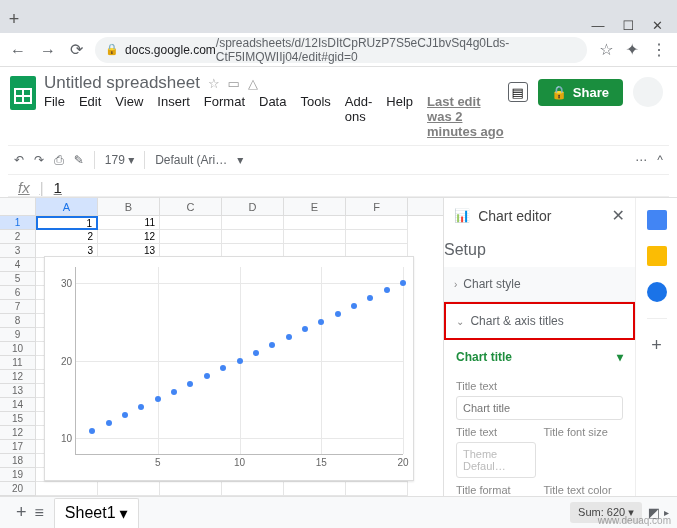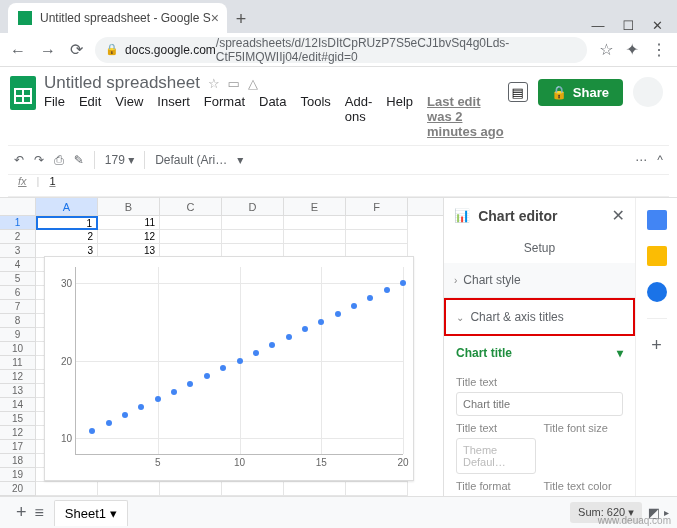--- a/index.html
+++ b/index.html
@@ -31,21 +31,21 @@
 .menus { display: flex; gap: 14px; font-size: 13px; color: #202124; margin-top: 1px; }
 .last-edit { color: #808080; text-decoration: underline; font-size: 13px; font-weight: bold; }
 .header-right { margin-left: auto; display: flex; align-items: center; gap: 10px; padding-top: 4px; }
 .comment-icon { width: 20px; height: 20px; border: 1.5px solid #5f6368; border-radius: 3px; position: relative; display: flex; align-items: center; justify-content: center; }
 .share-btn { background: #1a8e3e; color: #fff; padding: 6px 14px; border-radius: 4px; font-weight: bold; font-size: 13px; display: flex; align-items: center; gap: 5px; cursor: pointer; }
 .avatar { width: 30px; height: 30px; border-radius: 50%; background: #f1f3f4; }
 
 .toolbar { height: 30px; border-top: 1px solid #eee; border-bottom: 1px solid #eee; margin: 6px 8px 0; display: flex; align-items: center; padding: 0 6px; gap: 10px; color: #5f6368; font-size: 12px; }
 .tb-sep { width: 1px; height: 18px; background: #ddd; }
 
-.fx-row { display: flex; align-items: flex-start; height: 22px; margin: 0 8px; border-bottom: 1px solid #eee; font-size: 11px; color: #888; text-decoration: underline; }
+.fx-row { display: flex; align-items: flex-end; height: 22px; margin: 0 8px; border-bottom: 1px solid #eee; font-size: 15px; color: #888; text-decoration: underline; }
 .fx-label { font-style: italic; padding: 0 10px; }
 .fx-val { color: #222; margin-left: 10px; }
 
 .main { display: flex; height: 372px; border-top: 1px solid #e0e0e0; }
 .sheet-area { flex: 1; position: relative; overflow: hidden; }
 
 .col-headers { display: flex; position: absolute; top: 0; left: 0; right: 0; height: 18px; background: #f8f9fa; border-bottom: 1px solid #ddd; }
 .corner { width: 36px; border-right: 1px solid #ddd; }
 .col-h { width: 62px; border-right: 1px solid #ddd; text-align: center; font-size: 11px; color: #666; line-height: 18px; }
 .col-h.sel { background: #d3e3fd; color: #1a73e8; }
@@ -63,24 +63,24 @@
 .plot { position: absolute; left: 30px; top: 10px; right: 10px; bottom: 25px; border-left: 1px solid #bbb; border-bottom: 1px solid #bbb; }
 .grid-h { position: absolute; left: 0; right: 0; border-top: 1px solid #e8e8e8; }
 .grid-v { position: absolute; top: 0; bottom: 0; border-left: 1px solid #e8e8e8; }
 .ylab { position: absolute; right: 100%; margin-right: 4px; font-size: 10px; color: #666; transform: translateY(-50%); }
 .xlab { position: absolute; top: 100%; margin-top: 3px; font-size: 10px; color: #666; transform: translateX(-50%); }
 .pt { position: absolute; width: 6px; height: 6px; background: #4285f4; border-radius: 50%; transform: translate(-50%, 50%); }
 
 
 .panel { width: 192px; border-left: 1px solid #e0e0e0; display: flex; flex-direction: column; overflow: hidden; }
 .panel-head { display: flex; align-items: center; padding: 8px 10px; gap: 8px; }
-.panel-title { font-size: 14px; color: #444; font-weight: 700; }
+.panel-title { font-size: 14px; color: #444; font-weight: 400; }
 .panel-close { margin-left: auto; font-size: 16px; color: #5f6368; cursor: pointer; }
 .panel-tabs { display: flex; }
-.panel-tab { flex: 1; text-align: center; padding: 8px 0; font-size: 12px; color: #5f6368; cursor: pointer; }
+.panel-tab { flex: 1; padding: 8px 0; font-size: 16px; color: #5f6368; cursor: pointer; }
 .panel-tab.active { color: #1e8e3e; border-bottom: 2px solid #1e8e3e; font-weight: bold; }
 .panel-body { flex: 1; overflow-y: auto; }
 .section { border-bottom: 1px solid #eee; }
 .section-head { display: flex; align-items: center; padding: 10px; font-size: 12px; color: #5f6368; cursor: pointer; gap: 6px; }
 .section-head.coll { background: #f8f9fa; }
 .section-head.highlight { border: 2px solid #de0000; }
 .arrow { font-size: 10px; color: #888; }
 .section-body { padding: 4px 12px 10px; }
 .sub-sel { color: #1e8e3e; font-weight: bold; font-size: 12px; display: flex; justify-content: space-between; align-items: center; padding: 6px 0 10px; cursor: pointer; }
 .field-label { font-size: 11px; color: #888; margin: 6px 0 4px; }
@@ -92,33 +92,28 @@
 .color-sw { width: 22px; height: 22px; border: 1px solid #e8e8e8; border-radius: 3px; background: #fff; }
 
 .sidebar { width: 42px; border-left: 1px solid #eee; display: flex; flex-direction: column; align-items: center; gap: 16px; padding-top: 12px; }
 .sb-icon { width: 20px; height: 20px; border-radius: 2px; }
 .sb-cal { background: #4285f4; }
 .sb-keep { background: #fbbc04; }
 .sb-tasks { background: #1a73e8; border-radius: 50%; }
 .sb-plus { color: #5f6368; font-size: 18px; cursor: pointer; }
 
 .bottom { position: absolute; bottom: 0; left: 0; right: 0; height: 32px; border-top: 1px solid #e0e0e0; display: flex; align-items: center; padding: 0 8px; background: #f8f9fa; }
-.sheet-tab { background: #fff; border: 1px solid #ddd; border-bottom: none; padding: 5px 10px; font-size: 13px; display: flex; gap: 4px; border-radius: 2px 2px 0 0; }
+.sheet-tab { background: #fff; border: 1px solid #ddd; border-bottom: none; padding: 5px 10px; font-size: 16px; display: flex; gap: 4px; border-radius: 2px 2px 0 0; }
 .sum-box { margin-left: auto; background: #e6e6e6; padding: 4px 8px; font-size: 11px; border-radius: 3px; color: #444; display: flex; gap: 3px; }
 .watermark { position: absolute; bottom: 2px; right: 6px; font-size: 10px; color: rgba(0,0,0,0.35); }
 </style>
 </head>
 <body>
 
 <div class="browser-top">
-  <div class="tab">
-    <div class="tab-favicon"></div>
-    <span>Untitled spreadsheet - Google S</span>
-    <span class="tab-close">×</span>
-  </div>
   <div class="newtab">+</div>
   <div class="win-controls">
     <span>—</span>
     <span>☐</span>
     <span>✕</span>
   </div>
 </div>
 
 <div class="addr-bar">
   <div class="nav-icons">

